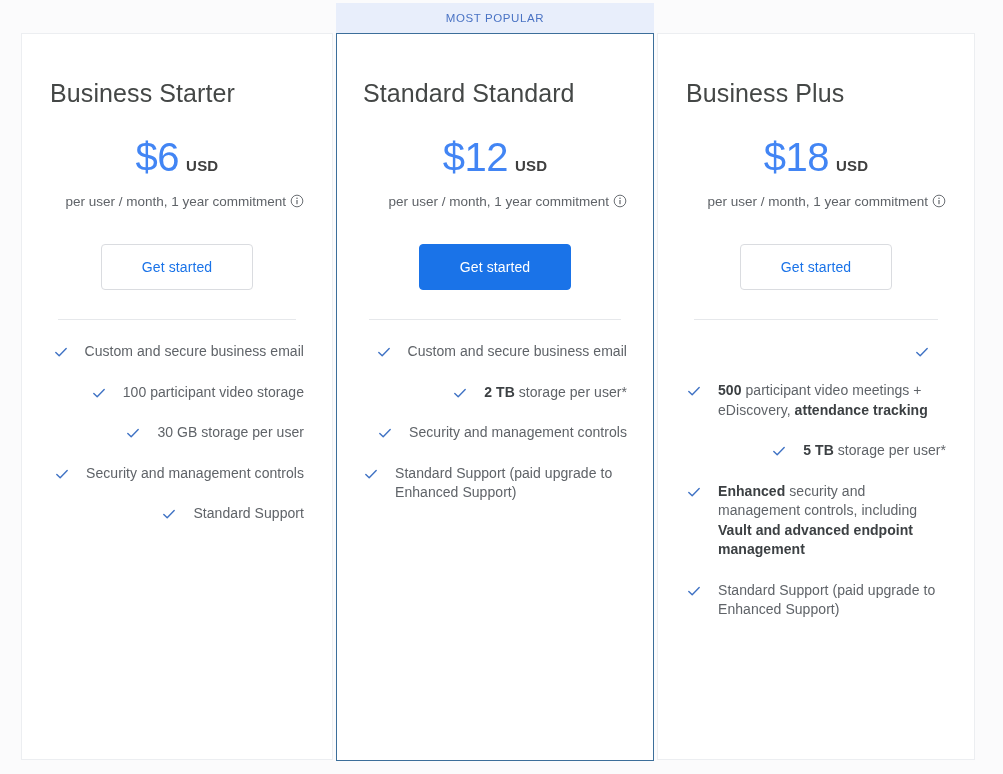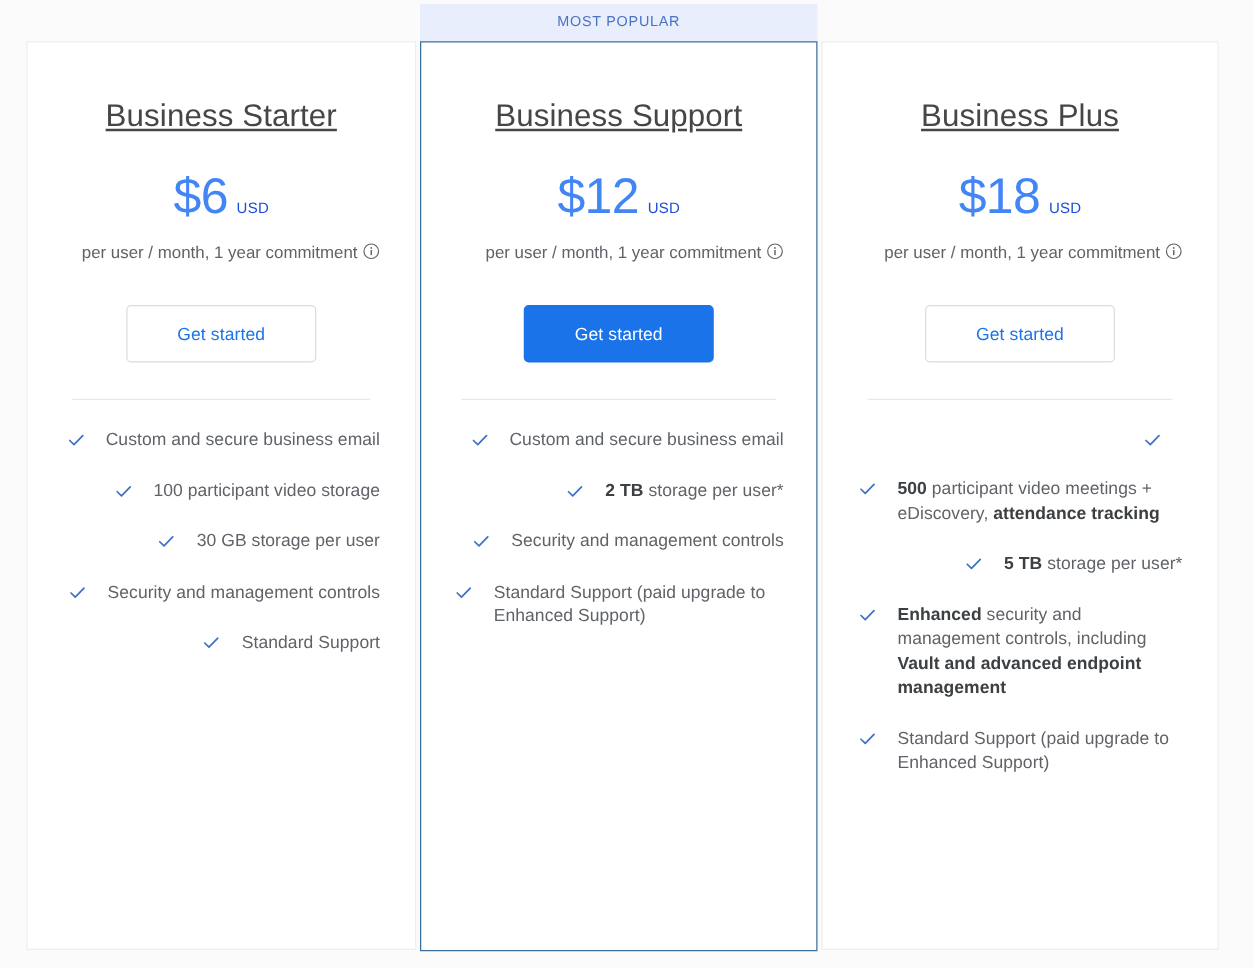--- a/index.html
+++ b/index.html
@@ -74,48 +74,47 @@
 
   .card-inner {
     padding: 0 28px;
     box-sizing: border-box;
     height: 100%;
     display: block;
   }
   .card-featured .card-inner { padding: 0 26px; }
 
   .plan-title {
-    text-align: center;
+    text-align: left;
     font-size: 25px;
     color: #444746;
     font-weight: 400;
     margin: 0;
     padding-top: 44px;
     letter-spacing: 0.1px;
     line-height: 30px;
-    text-decoration: underline;
   }
 
   .price-row {
     text-align: center;
     margin-top: 27px;
     white-space: nowrap;
   }
   .price-amount {
     font-size: 40px;
     color: #4285f4;
     font-weight: 400;
     letter-spacing: -0.5px;
     line-height: 44px;
     vertical-align: baseline;
   }
   .price-currency {
-    font-size: 12px;
-    font-weight: normal;
-    color: #1d4ed8;
+    font-size: 15px;
+    font-weight: bold;
+    color: #404040;
     margin-left: 7px;
     letter-spacing: 0.2px;
     vertical-align: baseline;
   }
 
   .price-note {
     text-align: right;
     margin-top: 14px;
     font-size: 13.5px;
     color: #5f6368;
@@ -246,21 +245,21 @@
                 <path d="M4.2 12.6 L9.3 17.6 L19.8 6.8" fill="none" stroke="#3f72c4" stroke-width="2.1" stroke-linecap="round" stroke-linejoin="round"></path>
               </svg></span>
             <span class="feature-text"><span>Standard Support</span></span>
           </li>
         </ul>
     </div>
   </div>
 
   <div class="card card-featured">
     <div class="card-inner">
-      <h2 class="plan-title">Business Support</h2>
+      <h2 class="plan-title">Standard Standard</h2>
       <div class="price-row">
         <span class="price-amount">$12</span><span class="price-currency">USD</span>
       </div>
       <div class="price-note">
         <span>per user / month, 1 year commitment</span><span class="info-icon"><svg width="14" height="14" viewBox="0 0 24 24">
               <circle cx="12" cy="12" r="10" fill="none" stroke="#5f6368" stroke-width="1.6"></circle>
               <circle cx="12" cy="7.4" r="1.25" fill="#5f6368"></circle>
               <rect x="11" y="10.4" width="2" height="7" rx="0.6" fill="#5f6368"></rect>
             </svg></span>
       </div>

